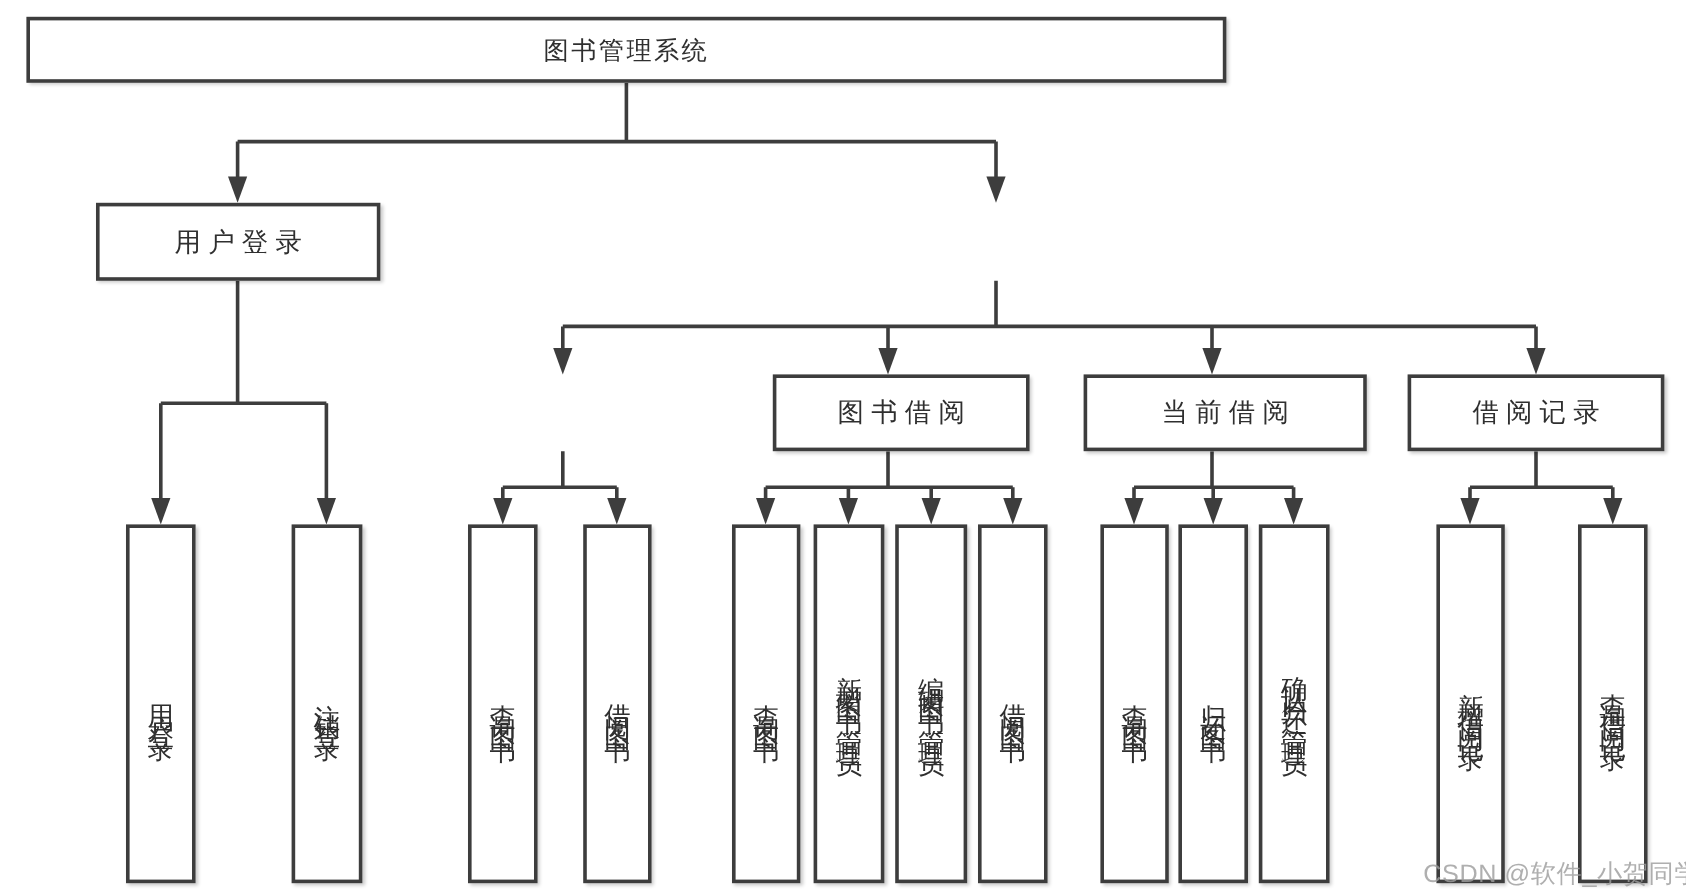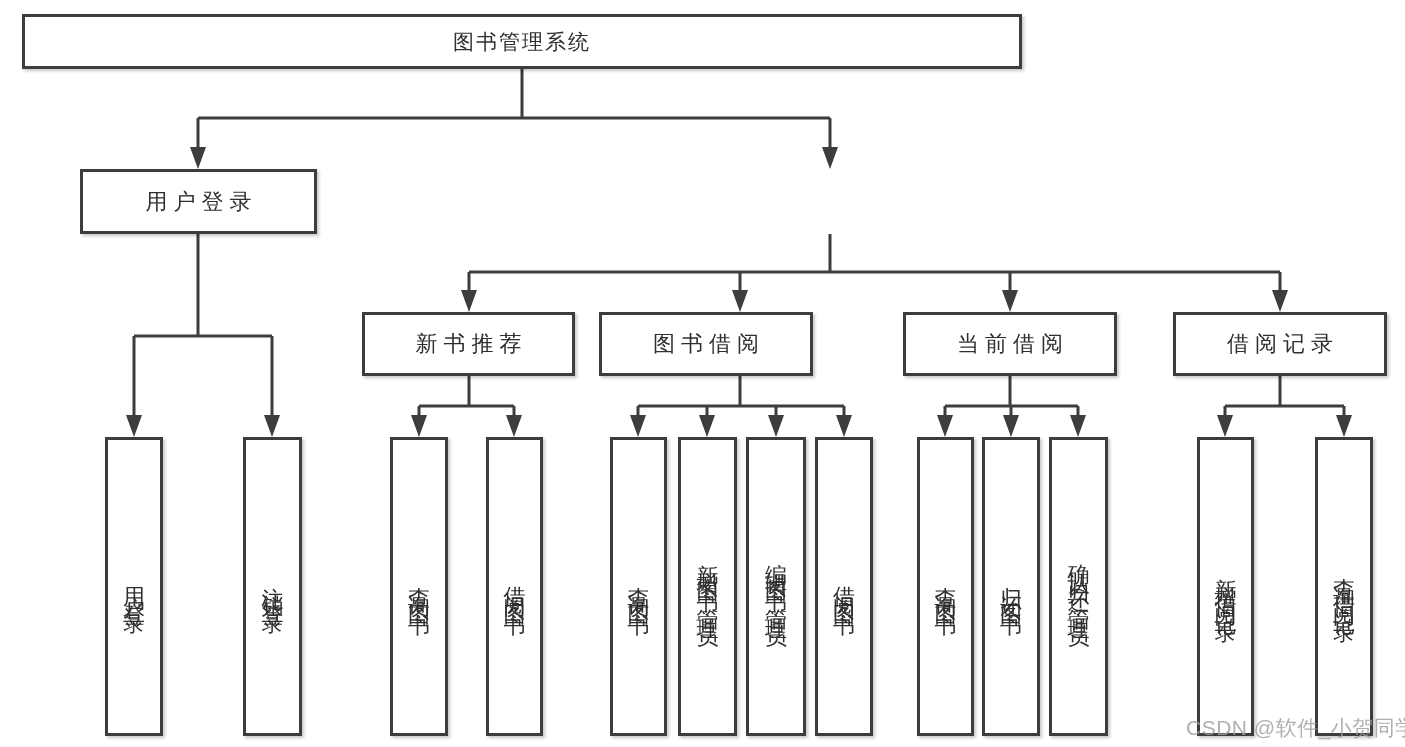--- a/index.html
+++ b/index.html
@@ -119,27 +119,24 @@
   </svg>
 
   <div class="box root" style="left:22px;top:14px;width:1000px;height:55px">
     <span>图书管理系统</span>
   </div>
 
   <div class="box lvl" style="left:80px;top:169px;width:237px;height:65px">
     <span>用户登录</span>
   </div>
 
-  <div class="box lvl" style="left:362px;top:312px;width:213px;height:64px">
-    <span>新书推荐</span>
-  </div>
-  <div class="box lvl" style="left:599px;top:312px;width:214px;height:64px">
+  <div class="box lvl" style="left:644px;top:312px;width:214px;height:64px">
     <span>图书借阅</span>
   </div>
-  <div class="box lvl" style="left:903px;top:312px;width:214px;height:64px">
+  <div class="box lvl" style="left:903px;top:312px;width:236px;height:64px">
     <span>当前借阅</span>
   </div>
   <div class="box lvl" style="left:1173px;top:312px;width:214px;height:64px">
     <span>借阅记录</span>
   </div>
 
   <div class="box leaf" style="left:105px;top:437px;width:58px;height:299px">
     <span>用户登录</span>
   </div>
   <div class="box leaf" style="left:243px;top:437px;width:59px;height:299px">

